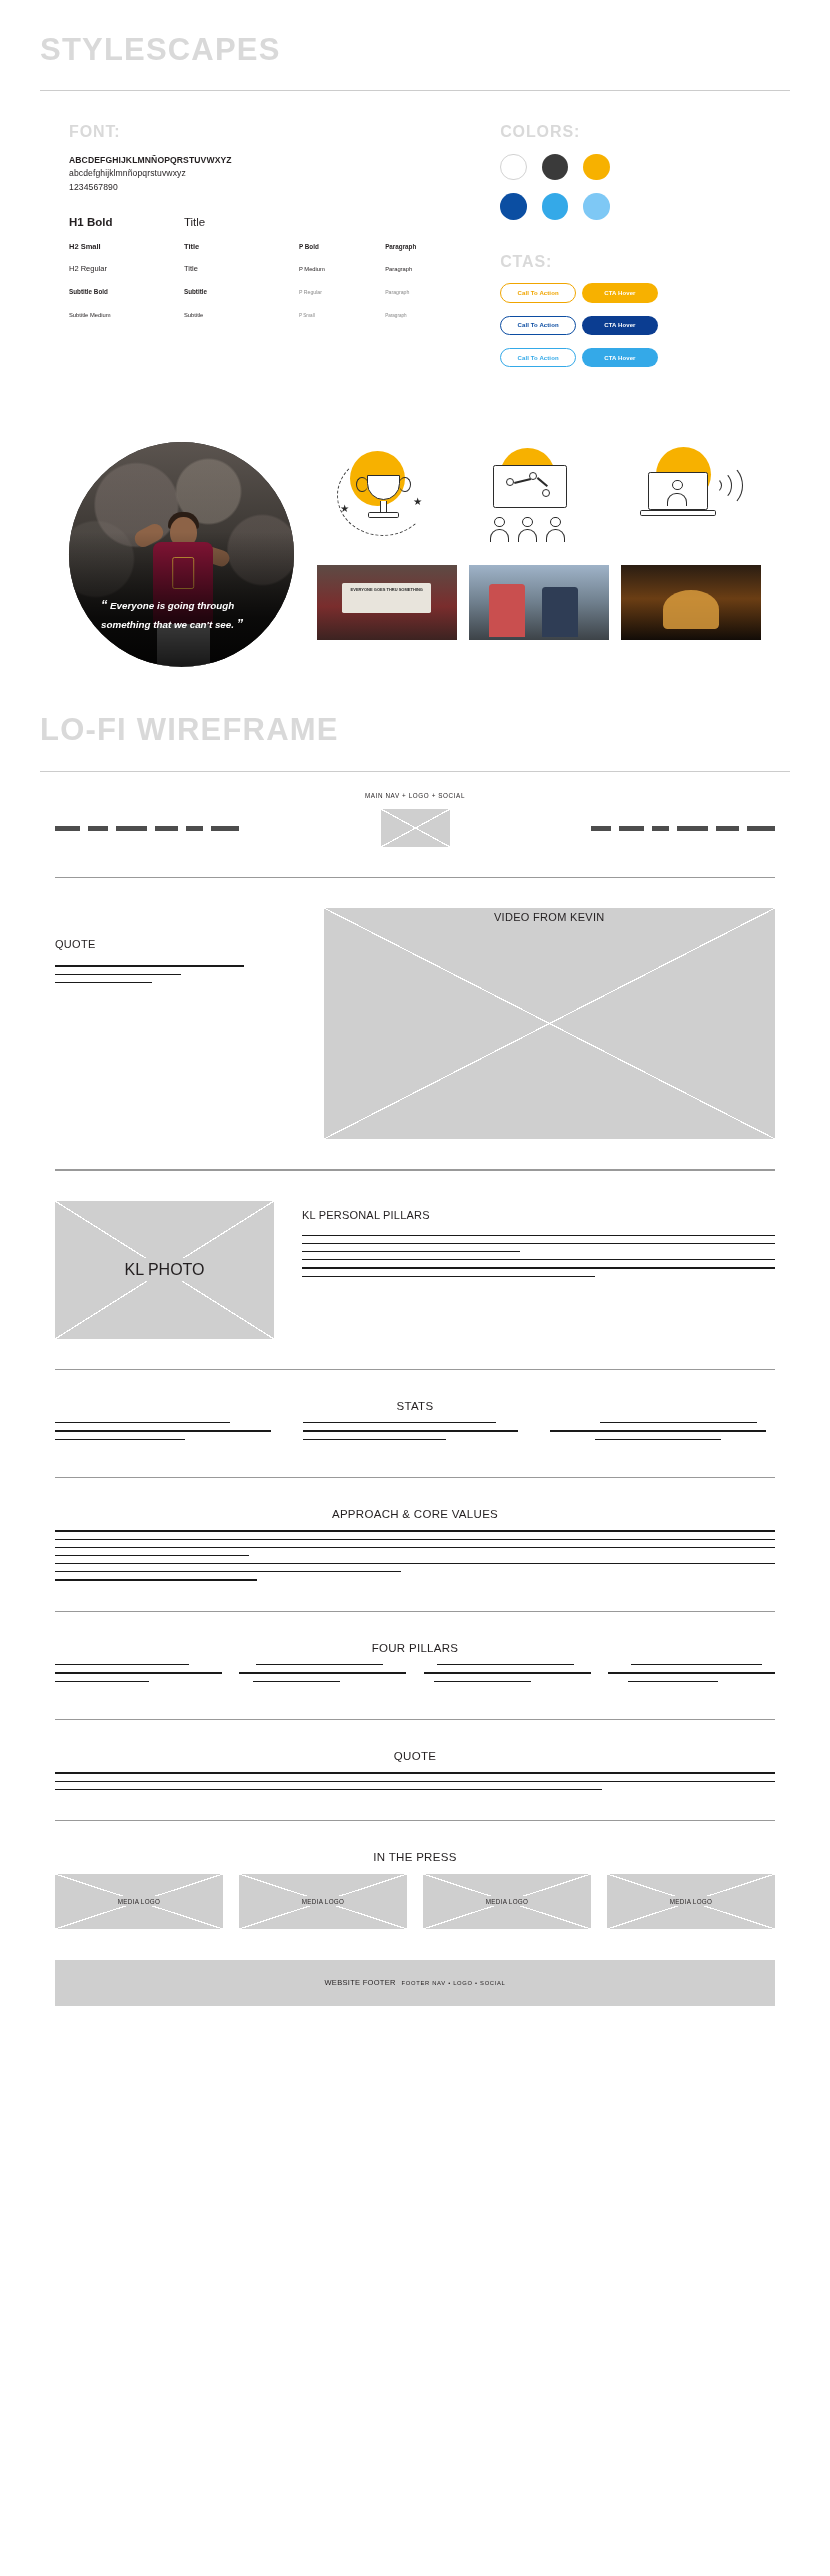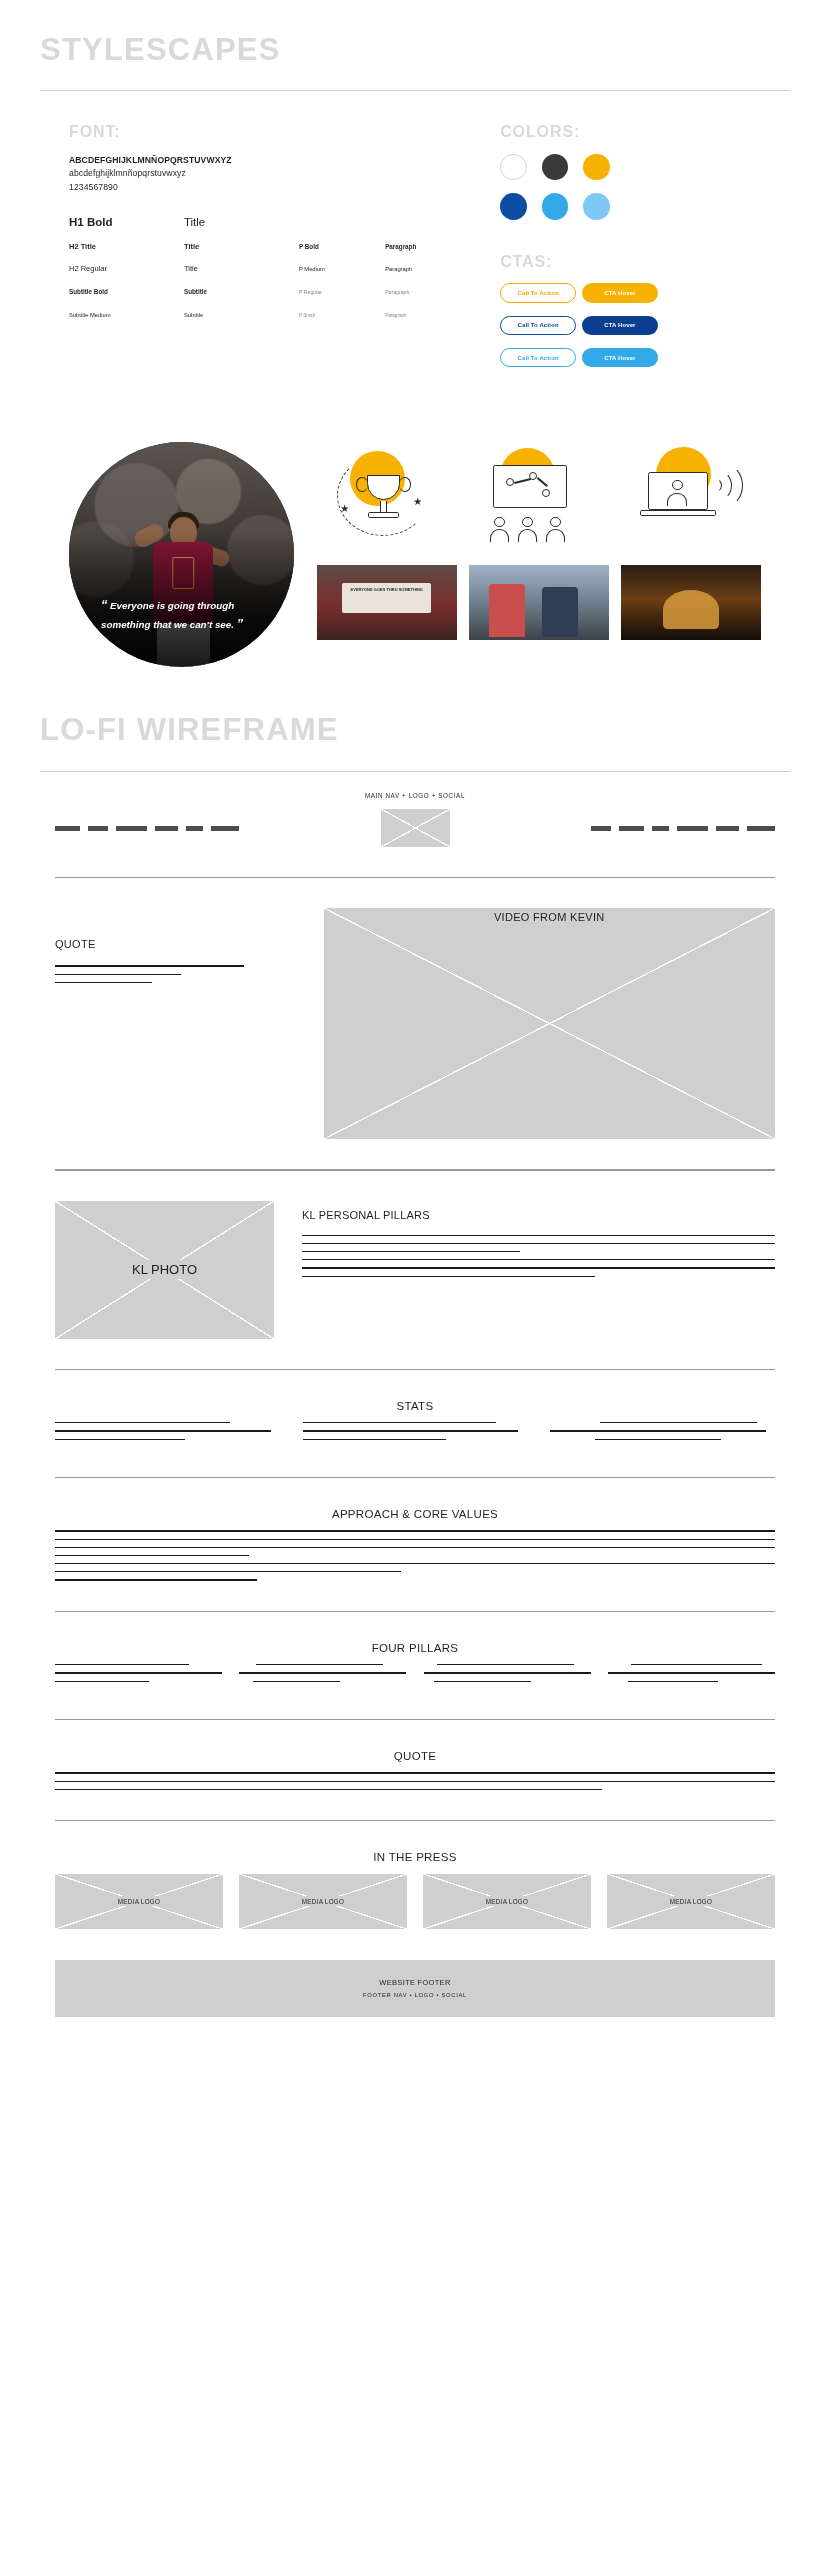--- a/index.html
+++ b/index.html
@@ -323,21 +323,21 @@
     display: flex; align-items: flex-start; justify-content: center;
   }
   .video-box .vlabel { font-size: 11px; letter-spacing: 0.3px; position: relative; z-index: 2; background:#cfcfcf; padding: 2.3px 5.8px; }
 
   
   .kl-row { display: flex; gap: 28px; align-items: flex-start; }
   .kl-photo {
     width: 219px; height: 138px; background: #cfcfcf; position: relative;
     display: flex; align-items: center; justify-content: center;
   }
-  .kl-photo .plabel { font-size: 13px; position: relative; z-index: 2; background:#cfcfcf; padding: 2.3px 4.6px; }
+  .kl-photo .plabel { font-size: 16px; position: relative; z-index: 2; background:#cfcfcf; padding: 2.3px 4.6px; }
   .kl-right { flex: 1; padding-top: 8px; }
   .kl-right .t { font-size: 11px; margin-bottom: 14px; letter-spacing: 0.2px; }
 
   
   .stats-row { display: flex; gap: 23px; }
   .stats-col { flex: 1; }
 
   
   .pill-row { display: flex; gap: 17.3px; }
   .pill-col { flex: 1; }
@@ -346,22 +346,22 @@
   .press-row { display: flex; gap: 16px; }
   .press-box {
     flex: 1; height: 55px; background: #cfcfcf; position: relative;
     display: flex; align-items: center; justify-content: center;
   }
   .press-box .plabel { font-size: 6.3px; letter-spacing: 0.3px; position: relative; z-index: 2; background:#cfcfcf; padding: 1.2px 3.5px; }
 
   
   .footer-box {
     margin-top: 31px;
-    height: 57px; background: #cfcfcf;
-    display: flex; flex-direction: column; align-items: center; justify-content: center;
+    height: 46px; background: #cfcfcf;
+    display: flex; align-items: center; justify-content: center;
     gap: 5.8px;
   }
   .footer-box .f1 { font-size: 7.5px; letter-spacing: 0.3px; }
   .footer-box .f2 { font-size: 5.8px; letter-spacing: 0.7px; }
 </style>
 </head>
 <body>
 
 <div class="page">
 
@@ -382,21 +382,21 @@
 
       <table class="type-table">
         <tbody>
             <tr>
           <td class="tt-c1"><span class="h1b">H1 Bold</span></td>
           <td class="tt-c2"><span class="h1t">Title</span></td>
           <td class="tt-c3"></td>
           <td class="tt-c4"></td>
         </tr>
         <tr>
-          <td class="tt-c1"><span class="h2b">H2 Title</span></td>
+          <td class="tt-c1"><span class="h2b">H2 Small</span></td>
           <td class="tt-c2"><span class="h2b">Title</span></td>
           <td class="tt-c3"><span class="pb">P Bold</span></td>
           <td class="tt-c4"><span class="pgb">Paragraph</span></td>
         </tr>
         <tr>
           <td class="tt-c1"><span class="h2r">H2 Regular</span></td>
           <td class="tt-c2"><span class="h2r">Title</span></td>
           <td class="tt-c3"><span class="pm">P Medium</span></td>
           <td class="tt-c4"><span class="pg">Paragraph</span></td>
         </tr>

